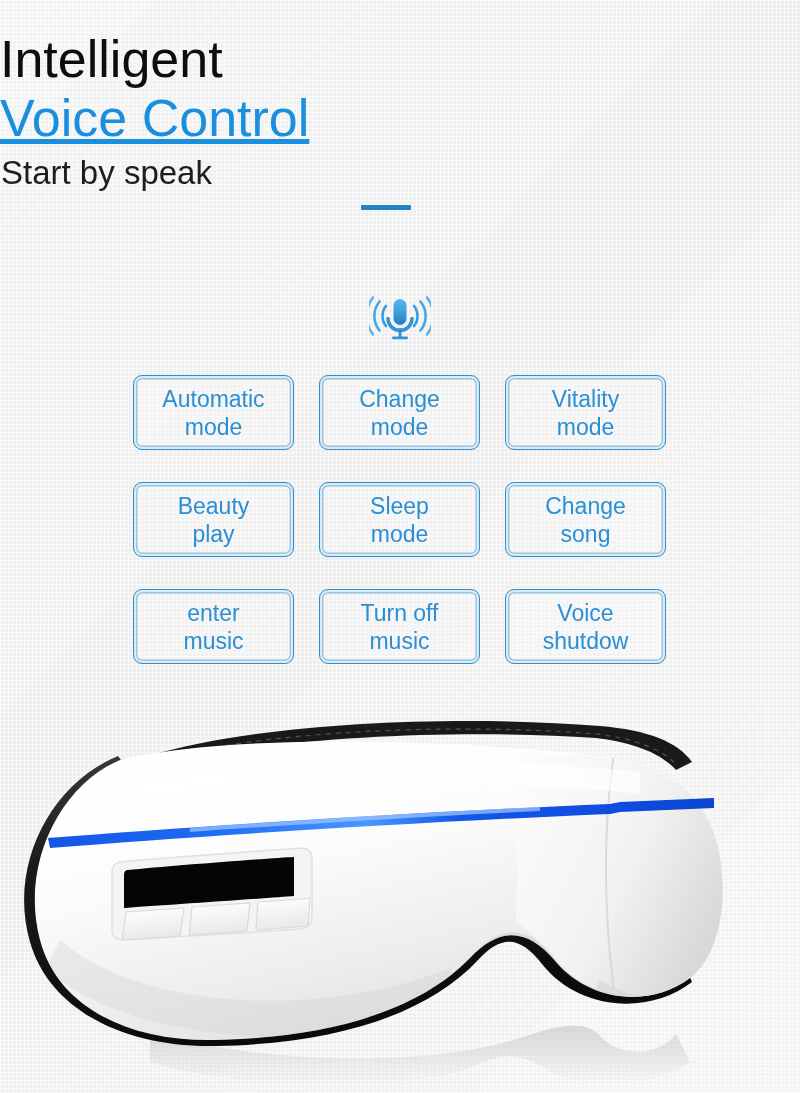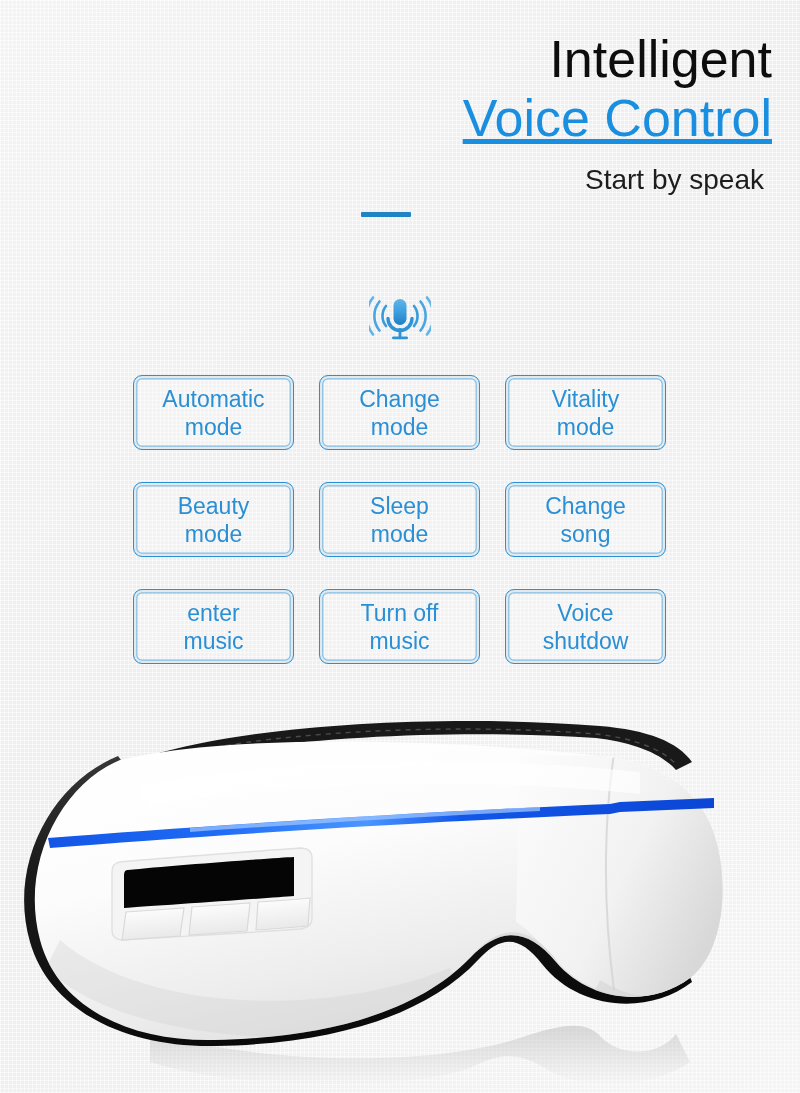--- a/index.html
+++ b/index.html
@@ -20,21 +20,21 @@
       repeating-linear-gradient(90deg, rgba(255,255,255,0.55) 0px, rgba(255,255,255,0.55) 1px, rgba(0,0,0,0) 1px, rgba(0,0,0,0) 4px),
       linear-gradient(135deg, #f3f3f3 0%, #eeeeee 45%, #f4f4f4 100%);
   }
 
   
   .headline-wrap {
     position: absolute;
     top: 0;
     left: 0;
     width: 772px;
-    text-align: right;
+    text-align: left;
   }
 
   .title-main {
     margin: 0;
     padding-top: 30px;
     font-size: 52px;
     line-height: 58px;
     font-weight: 400;
     color: #0d0d0d;
     letter-spacing: 0px;
@@ -44,23 +44,23 @@
     margin: 0;
     font-size: 52px;
     line-height: 60px;
     font-weight: 400;
     color: #1a8fe0;
     letter-spacing: 0px;
     text-decoration: underline;
   }
 
   .title-sub {
-    margin: 8px;
+    margin: 1px;
     padding-top: 4px;
-    font-size: 28px;
+    font-size: 33px;
     line-height: 40px;
     font-weight: 400;
     color: #1d1d1d;
   }
 
   .divider {
     width: 50px;
     height: 5px;
     background: #2083c4;
     margin: 12px auto 0 auto;
@@ -170,21 +170,21 @@
   </div>
 
   <div class="grid">
     <div class="mode-btn">Automatic
 mode</div>
     <div class="mode-btn">Change
 mode</div>
     <div class="mode-btn">Vitality
 mode</div>
     <div class="mode-btn">Beauty
-mode</div>
+play</div>
     <div class="mode-btn">Sleep
 mode</div>
     <div class="mode-btn">Change
 song</div>
     <div class="mode-btn">enter
 music</div>
     <div class="mode-btn">Turn off
 music</div>
     <div class="mode-btn">Voice
 shutdow</div>

